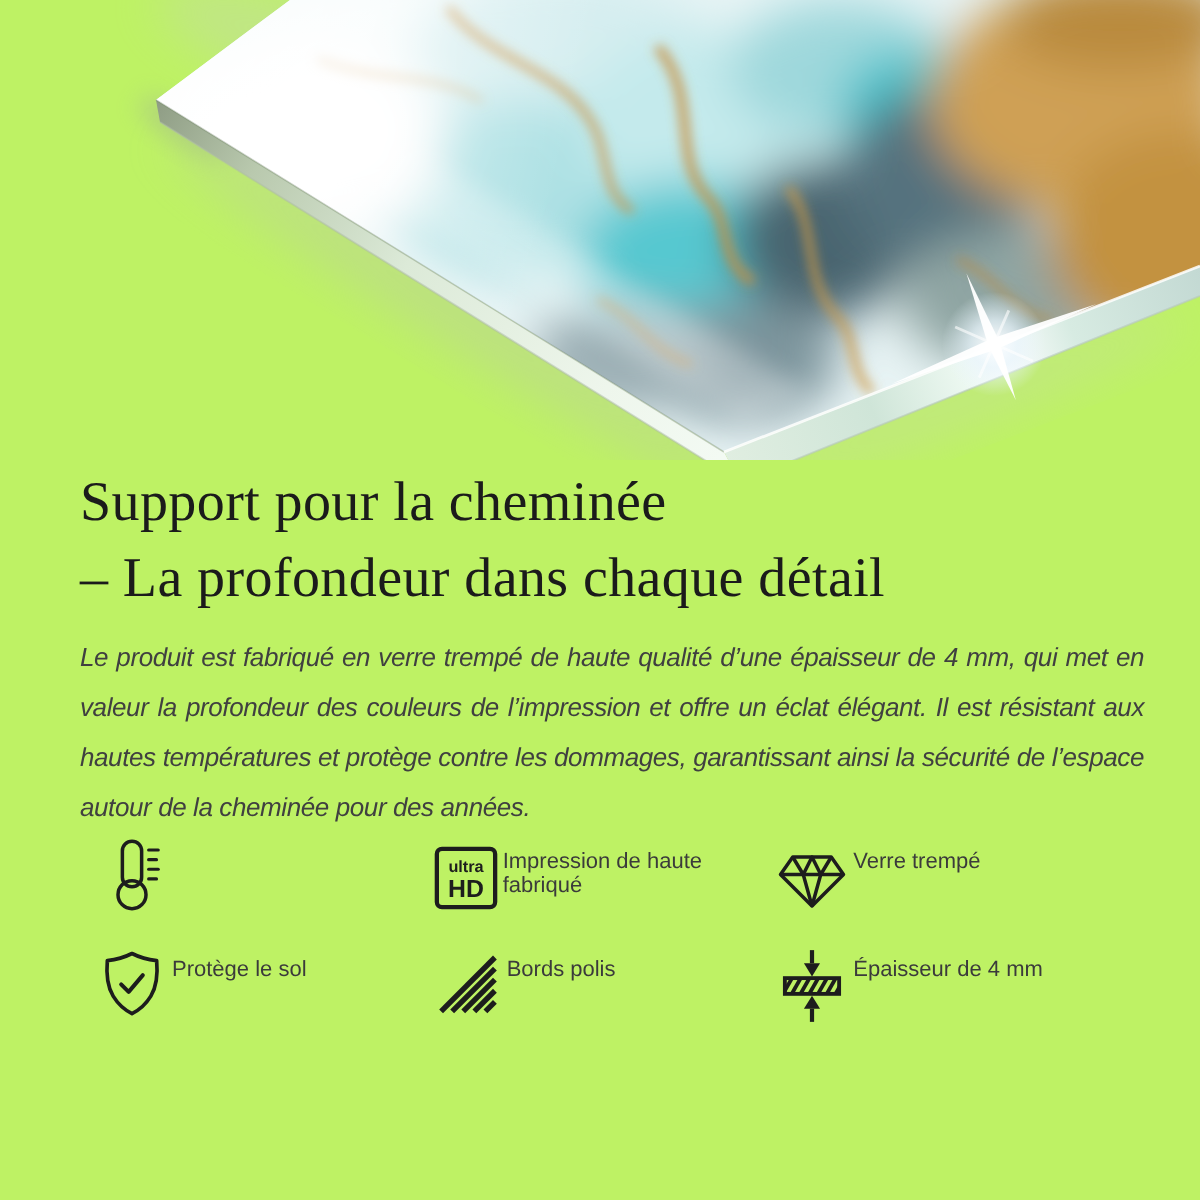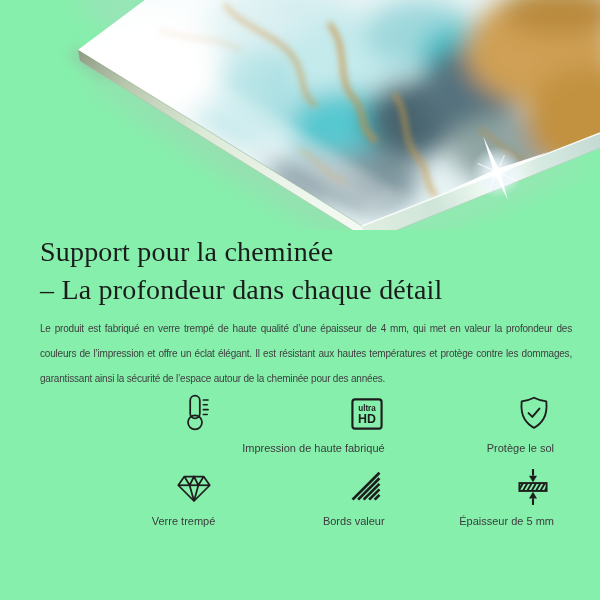--- a/index.html
+++ b/index.html
@@ -1,52 +1,53 @@
 <!DOCTYPE html>
 <html><head>
 <meta charset="utf-8">
 <style>
   html, body { margin: 0; padding: 0; background: #fff; }
   .page {
     position: relative;
     width: 600px; height: 600px;
-    background: #86efac;
+    background: #bef264;
     overflow: hidden;
     font-family: "Liberation Sans", sans-serif;
   }
   .hero { width: 600px; height: 230px; display: block; }
   .hero svg { display: block; }
   .content { padding: 0 28px 0 40px; }
   h1.title {
     margin: 0; padding-top: 3px;
     font-family: "Liberation Serif", serif;
     font-weight: 400;
     font-size: 28px;
     line-height: 38px;
     color: #1b1b1b;
     letter-spacing: 0.2px;
   }
   p.desc {
     margin: 7px 0 1px 0;
-    font-size: 10px;
+    font-size: 13px;
     letter-spacing: -0.2px;
     line-height: 25px;
     color: #404040;
     text-align: justify;
+    font-style: italic;
   }
   .features {
     margin-top: 2px;
     padding: 0 18px 0 6px;
     display: grid;
     grid-template-columns: 1fr 1fr 1fr;
   }
   .feature {
     display: flex;
-    flex-direction: column;
-    align-items: flex-end;
+    flex-direction: row;
+    align-items: flex-start;
     margin-bottom: 12px;
   }
   .icon-box {
     height: 42px;
     display: flex;
     align-items: center;
     justify-content: center;
   }
   .feature-label {
     margin-top: 7px;
@@ -190,55 +191,55 @@
             <rect x="4" y="4" width="34" height="34" rx="3" class="icon-stroke" stroke-width="2.5"></rect>
             <text x="21" y="17.5" text-anchor="middle" font-family="Liberation Sans, sans-serif" font-size="9.5" font-weight="700" fill="#1d1d1d">ultra</text>
             <text x="21" y="32" text-anchor="middle" font-family="Liberation Sans, sans-serif" font-size="14.5" font-weight="700" fill="#1d1d1d">HD</text>
           </svg>
         </div>
         <div class="feature-label">Impression de haute fabriqué</div>
       </div>
 
       <div class="feature">
         <div class="icon-box">
-          <svg width="40" height="40" viewBox="0 0 48 48">
-            <path d="M24,4.5 C28.5,6.8 33.5,8.2 38.8,8.8 C39.4,15.5 39.1,23.8 35.3,30.1 C32.3,35 28,38.6 24,40.6 C20,38.6 15.7,35 12.7,30.1 C8.9,23.8 8.6,15.5 9.2,8.8 C14.5,8.2 19.5,6.8 24,4.5 Z" class="icon-stroke" stroke-width="2.2" stroke-linejoin="round"></path>
-            <path d="M17.5,23 L22,27.5 L30.5,17.5" class="icon-stroke" stroke-width="2.4" stroke-linecap="round" stroke-linejoin="round"></path>
-          </svg>
-        </div>
-        <div class="feature-label">Protège le sol</div>
-      </div>
-
-      <div class="feature">
-        <div class="icon-box">
           <svg width="42" height="36" viewBox="0 0 48 40">
             <g class="icon-stroke" stroke-width="2" stroke-linejoin="round">
               <path d="M13,8 L35,8 L42,18 L24,36 L6,18 Z"></path>
               <path d="M6,18 L42,18"></path>
               <path d="M13,8 L19,18 L24,8 L29,18 L35,8"></path>
               <path d="M19,18 L24,36 M29,18 L24,36"></path>
             </g>
           </svg>
         </div>
         <div class="feature-label">Verre trempé</div>
+      </div>
+
+      <div class="feature">
+        <div class="icon-box">
+          <svg width="40" height="40" viewBox="0 0 48 48">
+            <path d="M24,4.5 C28.5,6.8 33.5,8.2 38.8,8.8 C39.4,15.5 39.1,23.8 35.3,30.1 C32.3,35 28,38.6 24,40.6 C20,38.6 15.7,35 12.7,30.1 C8.9,23.8 8.6,15.5 9.2,8.8 C14.5,8.2 19.5,6.8 24,4.5 Z" class="icon-stroke" stroke-width="2.2" stroke-linejoin="round"></path>
+            <path d="M17.5,23 L22,27.5 L30.5,17.5" class="icon-stroke" stroke-width="2.4" stroke-linecap="round" stroke-linejoin="round"></path>
+          </svg>
+        </div>
+        <div class="feature-label">Protège le sol</div>
       </div>
 
       <div class="feature">
         <div class="icon-box">
           <svg width="38" height="38" viewBox="0 0 48 48">
             <g stroke="#1d1d1d" stroke-width="3.4">
               <line x1="7" y1="40" x2="41" y2="6"></line>
               <line x1="14" y1="40" x2="41" y2="13"></line>
               <line x1="21" y1="40" x2="41" y2="20"></line>
               <line x1="28" y1="40" x2="41" y2="27"></line>
               <line x1="35" y1="40" x2="41" y2="34"></line>
             </g>
           </svg>
         </div>
-        <div class="feature-label">Bords valeur</div>
+        <div class="feature-label">Bords polis</div>
       </div>
 
       <div class="feature">
         <div class="icon-box">
           <svg width="42" height="42" viewBox="0 0 48 48">
             <defs>
                 <clipPath id="barclip">
                   <rect x="9" y="20" width="30" height="8"></rect>
                 </clipPath>
               </defs>
@@ -251,18 +252,18 @@
               <line x1="31" y1="31" x2="39" y2="17"></line>
               <line x1="36" y1="31" x2="44" y2="17"></line>
             </g>
             <rect x="8.5" y="19.5" width="31" height="9" class="icon-stroke" stroke-width="2.2"></rect>
             <line x1="24" y1="3.5" x2="24" y2="11" stroke="#1d1d1d" stroke-width="2.4"></line>
             <polygon points="24,18.5 19.4,11 28.6,11" fill="#1d1d1d"></polygon>
             <line x1="24" y1="44.5" x2="24" y2="37" stroke="#1d1d1d" stroke-width="2.4"></line>
             <polygon points="24,29.5 19.4,37 28.6,37" fill="#1d1d1d"></polygon>
           </svg>
         </div>
-        <div class="feature-label">Épaisseur de 5 mm</div>
+        <div class="feature-label">Épaisseur de 4 mm</div>
       </div>
 
     </div>
   </div>
 </div>
 
 </body></html>

